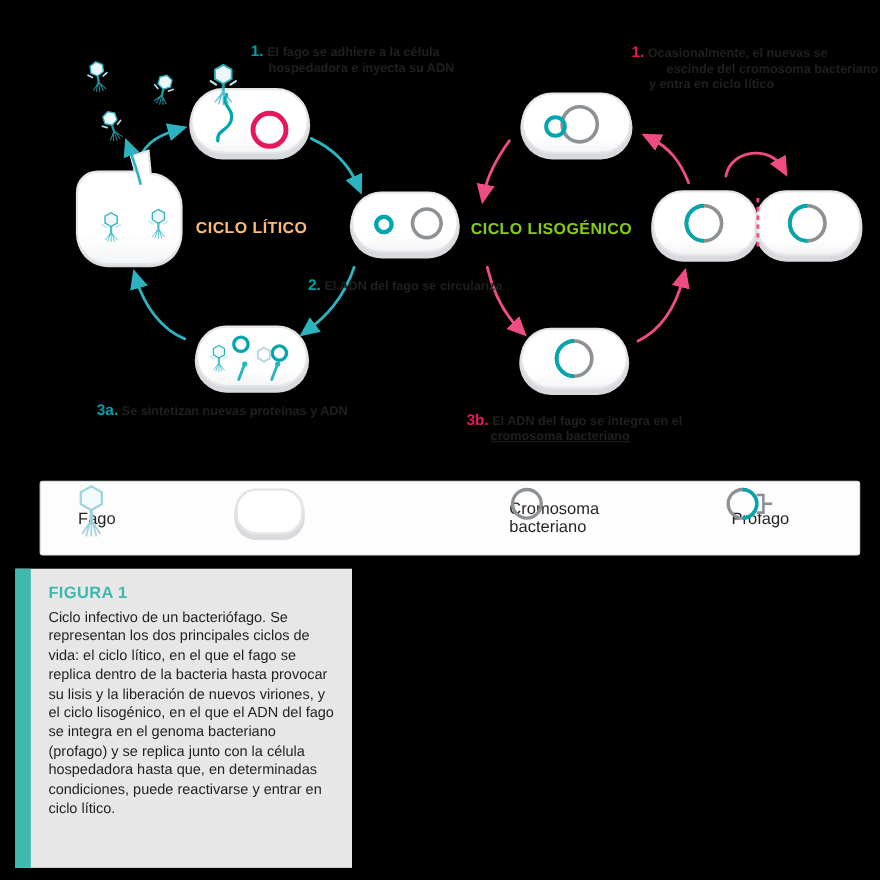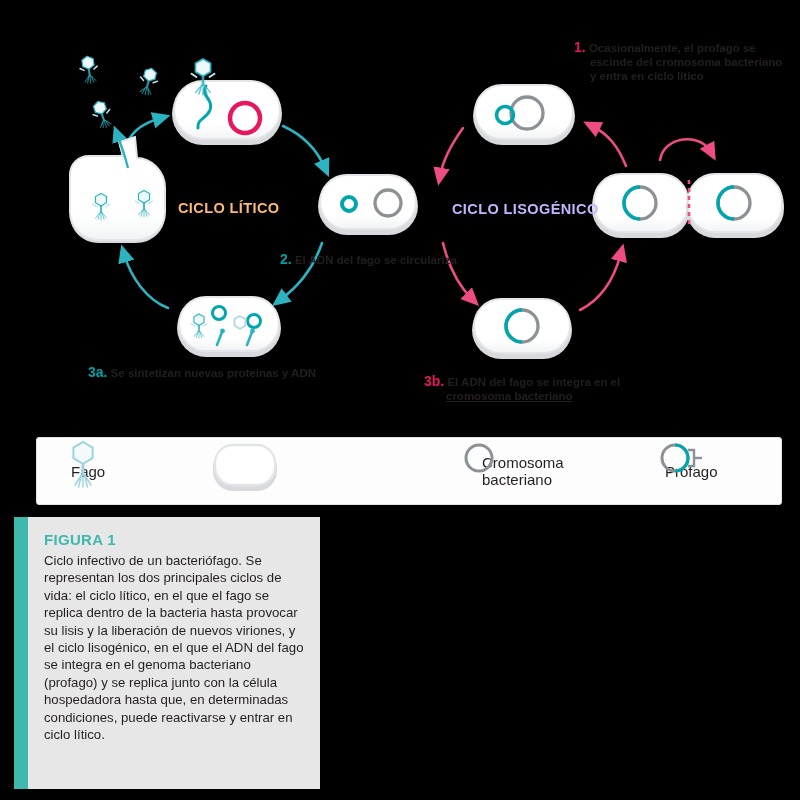--- a/index.html
+++ b/index.html
@@ -10,21 +10,21 @@
 
   
   .steptxt{position:absolute;font-size:11.5px;line-height:14px;color:#231f20;font-weight:600;}
   .steptxt b{font-size:14px;font-weight:700;}
   .lytic b{color:#00a0a8;}
   .lyso  b{color:#e6175c;}
   .steptxt .body{color:#231f20;}
 
   .cyclelabel{position:absolute;font-weight:700;font-size:14.5px;letter-spacing:.4px;}
   #cycle-lytic{color:#fdba74;left:178px;top:200px;}
-  #cycle-lyso {color:#c4b5fd;left:452px;top:201px;}
+  #cycle-lyso {color:#84cc16;left:428px;top:201px;}
 
   
   .legend{position:absolute;left:36px;top:437px;width:744px;height:66px;
           background:#fdfdfd;border:1px solid #e2e2e2;border-radius:3px;
           box-shadow:0 1px 2px rgba(0,0,0,.18);}
   .legend .item{position:absolute;display:flex;align-items:center;height:66px;}
   .legend .lbl{font-size:15px;color:#231f20;line-height:17px;}
 
   
   .caption{position:absolute;left:14px;top:517px;width:306px;min-height:272px;
@@ -170,36 +170,41 @@
       <rect x="472" y="301" width="100" height="58" rx="29" fill="#d8dade"></rect>
       <rect x="474" y="299" width="96" height="54" rx="27" fill="url(#cellg)" stroke="#e3e5e8" stroke-width="2"></rect>
       <circle cx="522" cy="326" r="16" fill="none" stroke="#8c9196" stroke-width="3.3"></circle>
       <path d="M522,310 A16,16 0 0,0 522,342" fill="none" stroke="#00a6ae" stroke-width="3.5"></path>
     </g>
   </svg>
 
   <div class="cyclelabel" id="cycle-lytic">CICLO LÍTICO</div>
   <div class="cyclelabel" id="cycle-lyso">CICLO LISOGÉNICO</div>
 
+  <div class="steptxt lytic" style="left:228px;top:39px;width:250px;">
+    <b>1.</b>
+    <span class="body">El fago se adhiere a la célula</span><br>
+    <span class="body" style="margin-left:16px;display:inline-block;">hospedadora e inyecta su ADN</span>
+  </div>
 
   <div class="steptxt lytic" style="left:280px;top:252px;width:260px;">
     <b>2.</b>
     <span class="body">El ADN del fago se circulariza</span>
   </div>
 
   <div class="steptxt lytic" style="left:88px;top:365px;width:270px;">
     <b>3a.</b>
     <span class="body">Se sintetizan nuevas proteínas y ADN</span><br>
   </div>
 
 
   <div class="steptxt lyso" style="left:574px;top:40px;width:230px;">
     <b>1.</b>
-    <span class="body">Ocasionalmente, el profago se</span><br>
-    <span class="body" style="margin-left:16px;display:inline-block;">escinde del cromosoma bacteriano</span><br>
+    <span class="body">Ocasionalmente, el nuevas se</span><br>
+    <span class="body" style="margin-left:32px;display:inline-block;">escinde del cromosoma bacteriano</span><br>
     <span class="body" style="margin-left:16px;display:inline-block;">y entra en ciclo lítico</span>
   </div>
 
   <div class="steptxt lyso" style="left:424px;top:374px;width:250px;">
     <b>3b.</b>
     <span class="body">El ADN del fago se integra en el</span><br>
     <span class="body" style="margin-left:22px;display:inline-block;text-decoration:underline;">cromosoma bacteriano</span>
   </div>
 
 </div>
@@ -220,21 +225,21 @@
       <rect x="6" y="9" width="64" height="44" rx="20" fill="#d8dade"></rect>
       <rect x="8" y="7" width="60" height="40" rx="18" fill="#ffffff" stroke="#e3e5e8" stroke-width="2.4"></rect>
     </svg>
     <span class="lbl" style="margin-left:12px;">Bacteria</span>
   </div>
 
   <div class="item" style="left:422px;">
     <svg width="40" height="40" viewBox="0 0 40 40">
       <circle cx="20" cy="20" r="13" fill="none" stroke="#8c9196" stroke-width="3"></circle>
     </svg>
-    <span class="lbl" style="margin-left:23px;line-height:17px;">
+    <span class="lbl" style="margin-left:4px;line-height:17px;">
       <span>Cromosoma</span><br>
       <span>bacteriano</span>
     </span>
   </div>
 
   <div class="item" style="left:620px;">
     <svg width="54" height="40" viewBox="0 0 54 40">
       <circle cx="18" cy="20" r="13" fill="none" stroke="#8c9196" stroke-width="3"></circle>
       <path d="M18,7 A13,13 0 0,1 18,33" fill="none" stroke="#00a6ae" stroke-width="3.2"></path>
       <path d="M31,12 L37,12 L37,28 L31,28" fill="none" stroke="#8c9196" stroke-width="2.4"></path>

